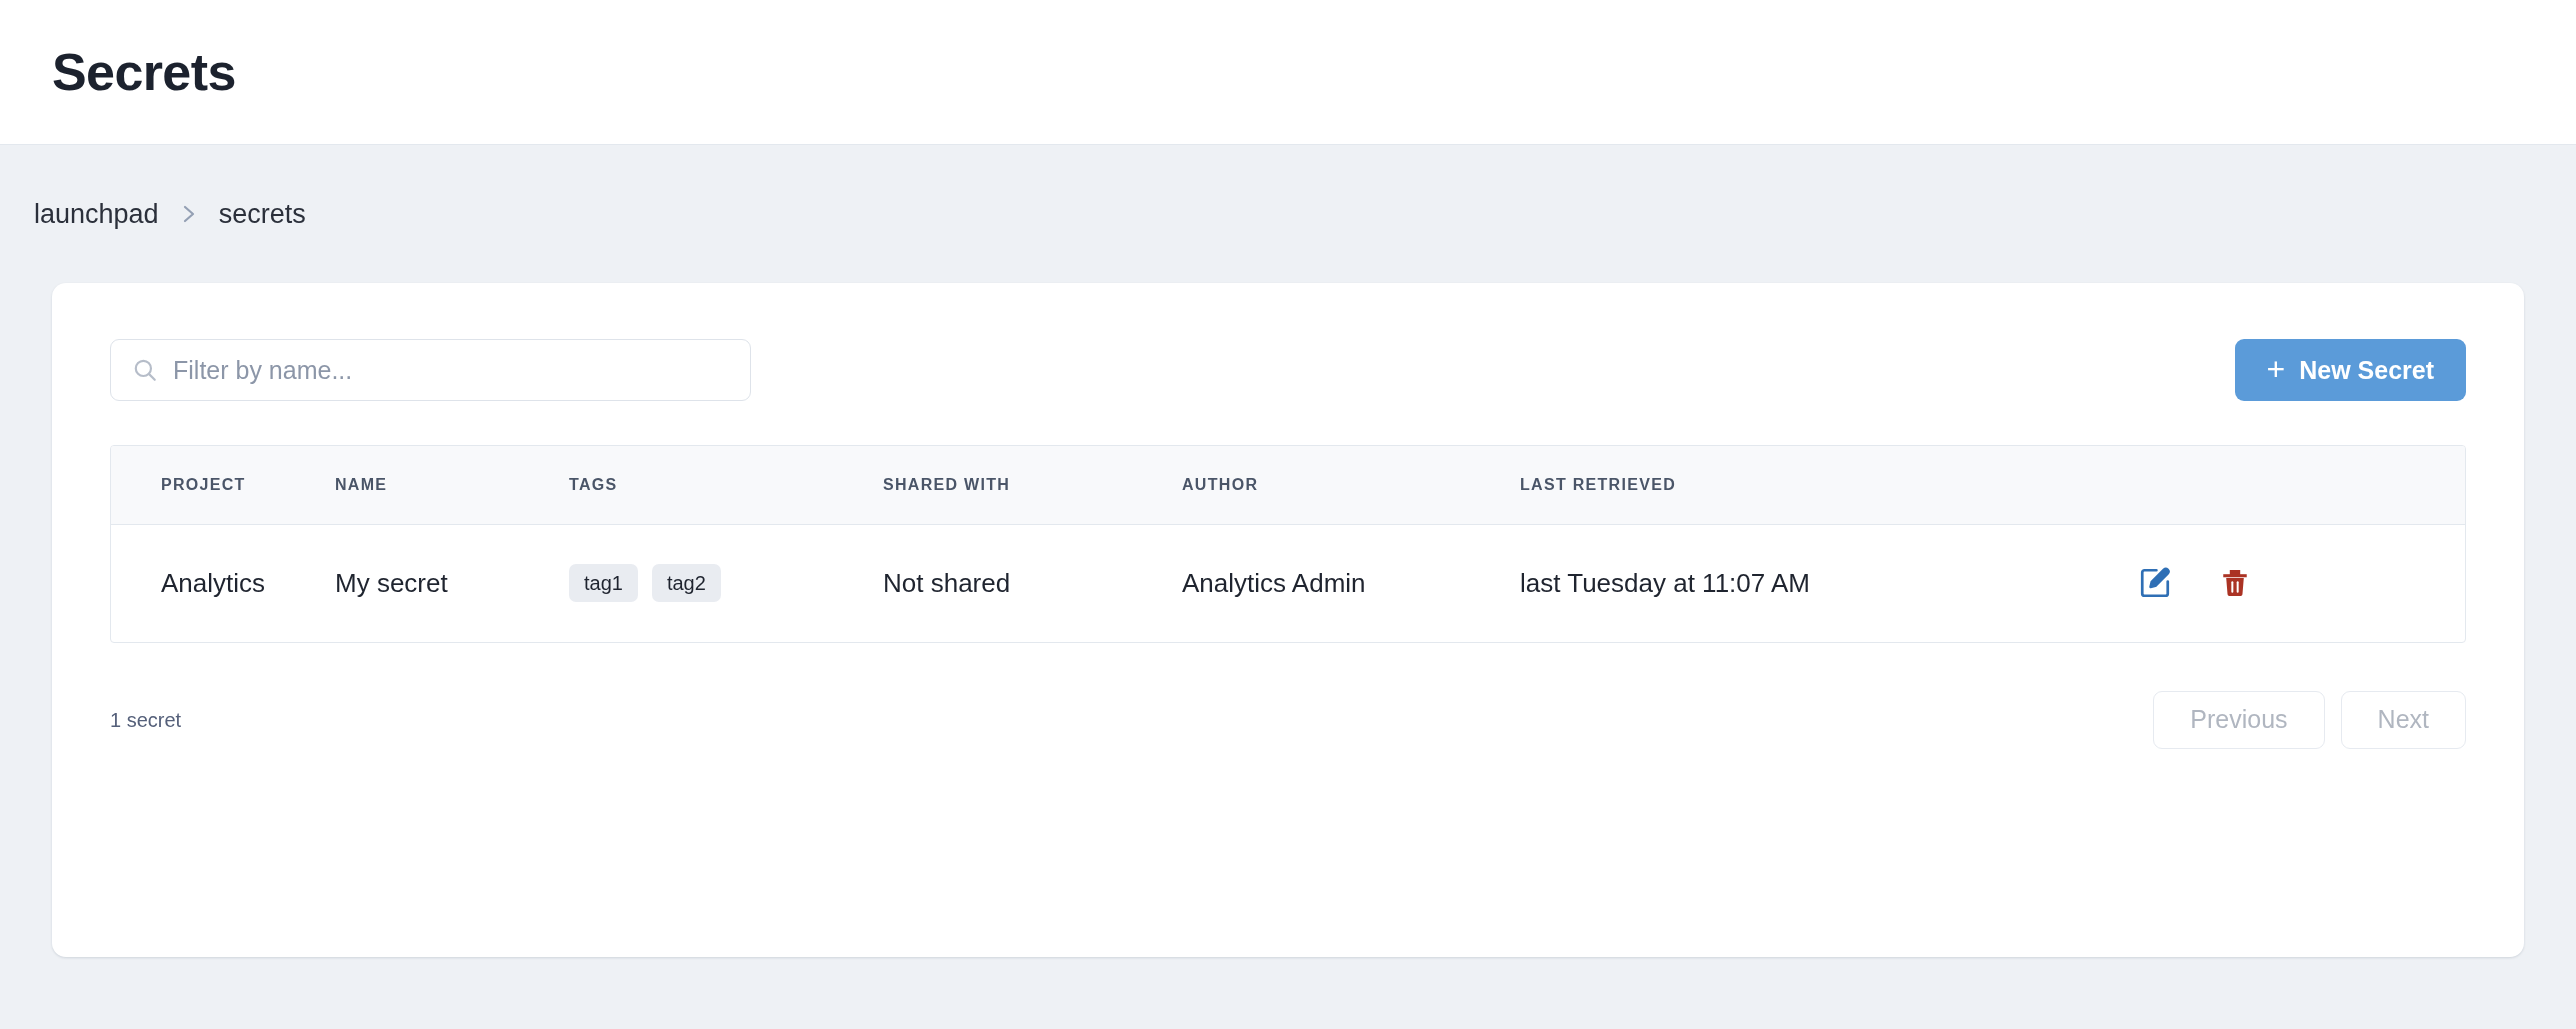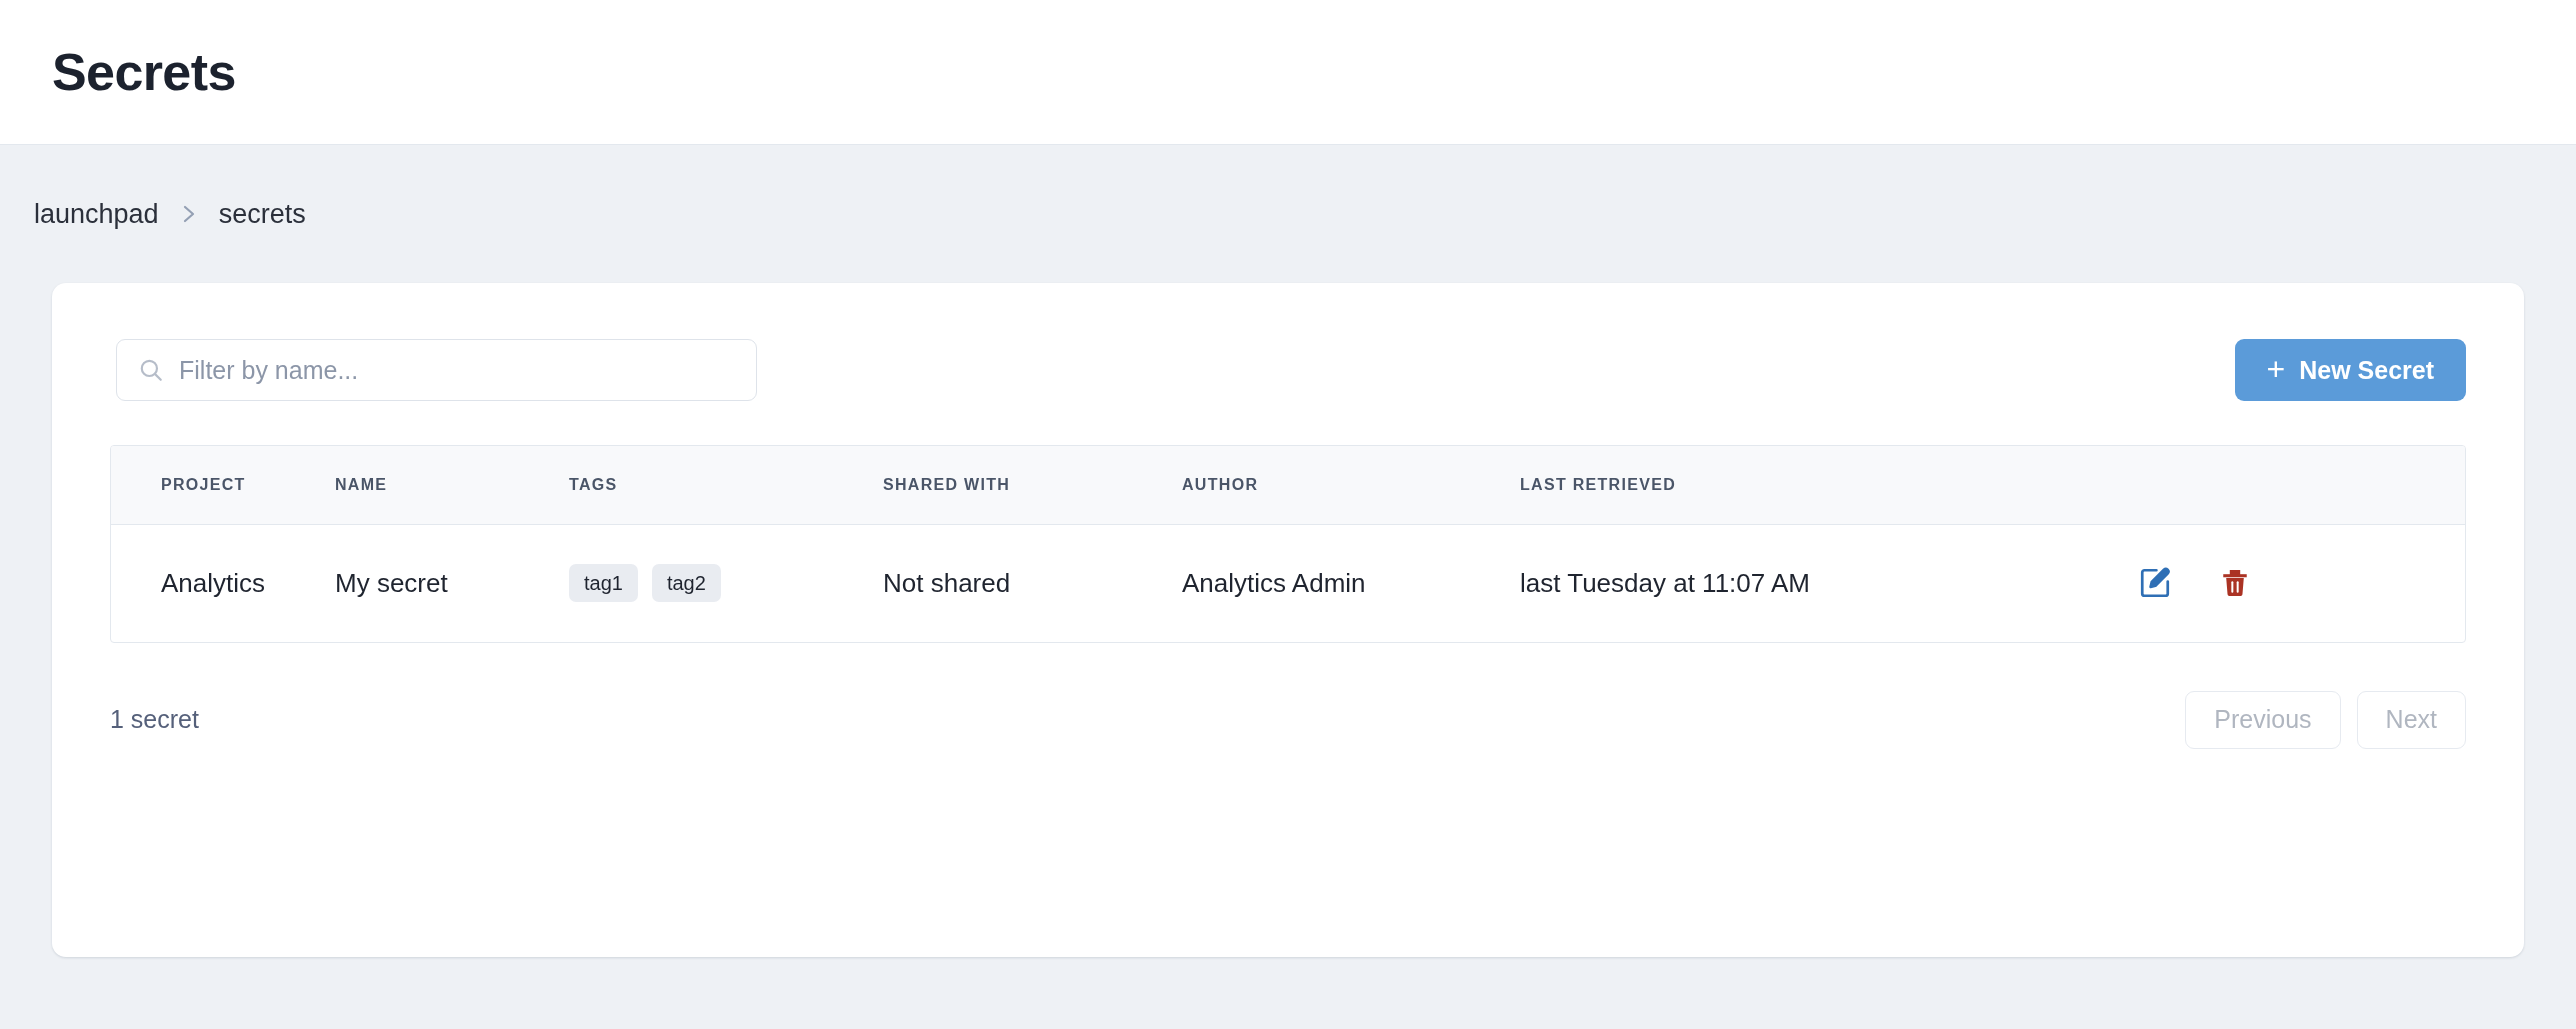--- a/index.html
+++ b/index.html
@@ -60,21 +60,20 @@
     height: 674px;
     padding: 56px 58px 0 58px;
   }
 
   
   .toolbar {
     display: flex;
     align-items: flex-end;
     justify-content: space-between;
     height: 62px;
-    margin-left: 6px;
   }
   .search-wrap {
     position: relative;
     width: 641px;
     height: 62px;
   }
   .search-input {
     width: 100%;
     height: 100%;
     border: 1px solid #dee3ea;
@@ -189,31 +188,31 @@
   .icon-btn svg { display: block; }
 
   
   .table-footer {
     display: flex;
     align-items: center;
     justify-content: space-between;
     margin-top: 48px;
   }
   .count-label {
-    font-size: 25px;
+    font-size: 20px;
     color: #55607a;
     line-height: 1;
   }
   .pagination { display: flex; gap: 16px; }
   .page-btn {
     border: 1px solid #e6eaf0;
     background: #ffffff;
     border-radius: 9px;
     height: 58px;
-    padding: 0 28px;
+    padding: 0 36px;
     font-size: 25px;
     color: #b0b6c0;
     font-family: "Liberation Sans", sans-serif;
     cursor: pointer;
     line-height: 1;
   }
 </style>
 </head>
 <body>
 

